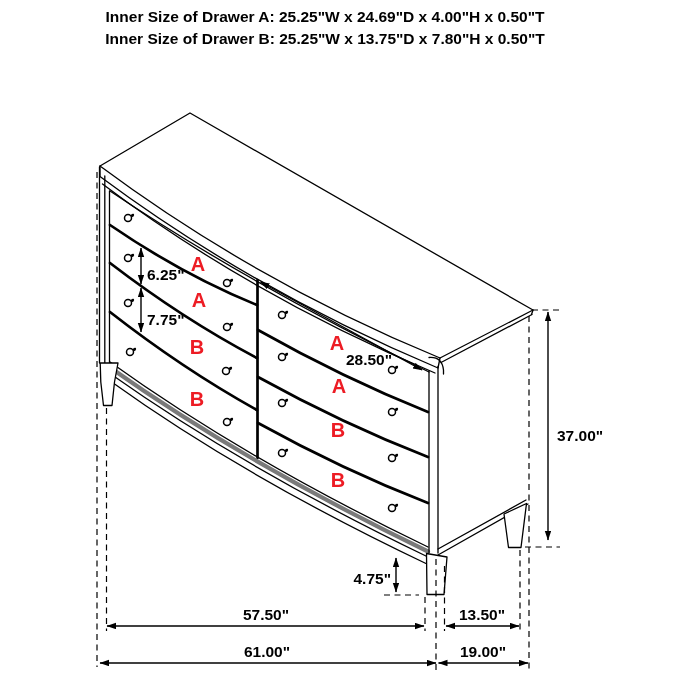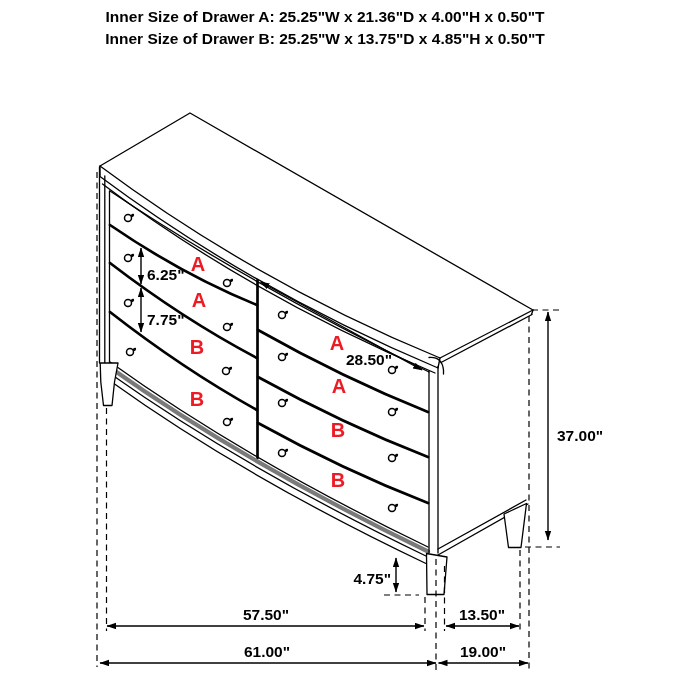--- a/index.html
+++ b/index.html
@@ -15,22 +15,22 @@
   .dim{stroke:#000;fill:none;stroke-width:1.4;}
   .dimtxt{font:bold 15.5px "Liberation Sans",sans-serif;fill:#000;}
   .redtxt{font:bold 20px "Liberation Sans",sans-serif;}
   .white{fill:#ffffff;}
 </style>
 </head>
 <body>
 
 <div id="stage">
   <div id="header">
-    <div>Inner Size of Drawer A: 25.25"W x 21.36"D x 4.00"H x 0.50"T</div>
-    <div>Inner Size of Drawer B: 25.25"W x 13.75"D x 4.85"H x 0.50"T</div>
+    <div>Inner Size of Drawer A: 25.25"W x 24.69"D x 4.00"H x 0.50"T</div>
+    <div>Inner Size of Drawer B: 25.25"W x 13.75"D x 7.80"H x 0.50"T</div>
   </div>
 
   <svg id="diagram" width="700" height="700" viewBox="0 0 700 700">
     <defs>
       <marker id="ah" markerUnits="userSpaceOnUse" markerWidth="10" markerHeight="8" refX="9" refY="3.2" orient="auto-start-reverse">
         <path d="M0,0 L9.5,3.2 L0,6.4 Z" fill="#000"></path>
       </marker>
       <g id="knobSym">
         <path d="M2.1,-1.6 C2.9,-4.6 6.4,-5 6.1,-2.7 C5.9,-1.2 4.2,-0.5 2.7,-0.8 Z" fill="#000"></path>
         <circle cx="0" cy="0" r="3.5" fill="#ffffff" stroke="#000" stroke-width="1.5"></circle>

